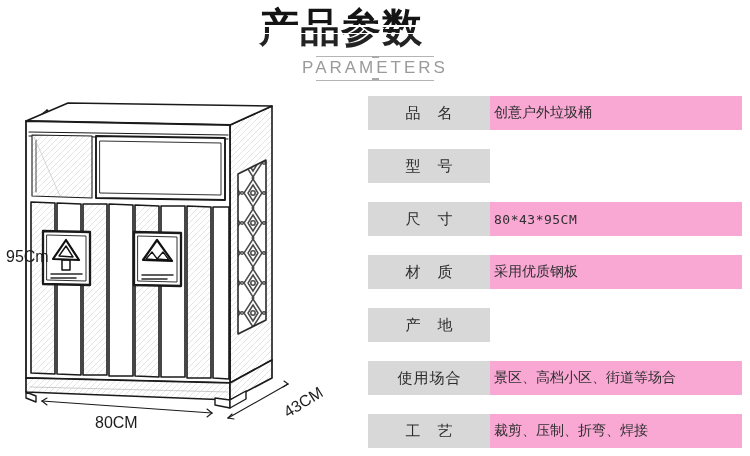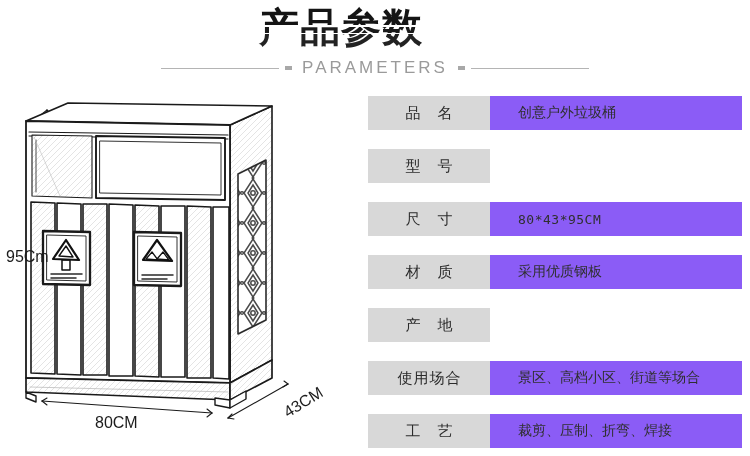--- a/index.html
+++ b/index.html
@@ -49,20 +49,21 @@
   }
   #subtitle-row {
     position: absolute;
     top: 56px;
     left: 0;
     width: 750px;
     height: 24px;
     display: flex;
     align-items: center;
     justify-content: center;
+    flex-direction: column;
   }
   .sub-line {
     height: 1px;
     width: 118px;
     background: #b4b4b4;
   }
   .sub-dot {
     width: 7px;
     height: 4px;
     background: #a8a8a8;
@@ -108,24 +109,24 @@
     font-family: "DejaVu Sans", sans-serif;
     font-size: 15px;
     color: #2b2b2b;
     letter-spacing: 6px;
     text-indent: 6px;
     box-sizing: border-box;
   }
   .spec-label.tight { letter-spacing: 1px; text-indent: 1px; }
   .spec-value {
     flex: 1;
-    background: #8b5cf6;
+    background: #f9a8d4;
     display: flex;
     align-items: center;
-    padding-left: 28px;
+    padding-left: 4px;
     font-family: "DejaVu Sans", sans-serif;
     font-size: 14px;
     color: #2f2f2f;
     box-sizing: border-box;
   }
   .spec-value.mono {
     font-family: "DejaVu Sans Mono", monospace;
     font-size: 13px;
     letter-spacing: 0.5px;
   }

